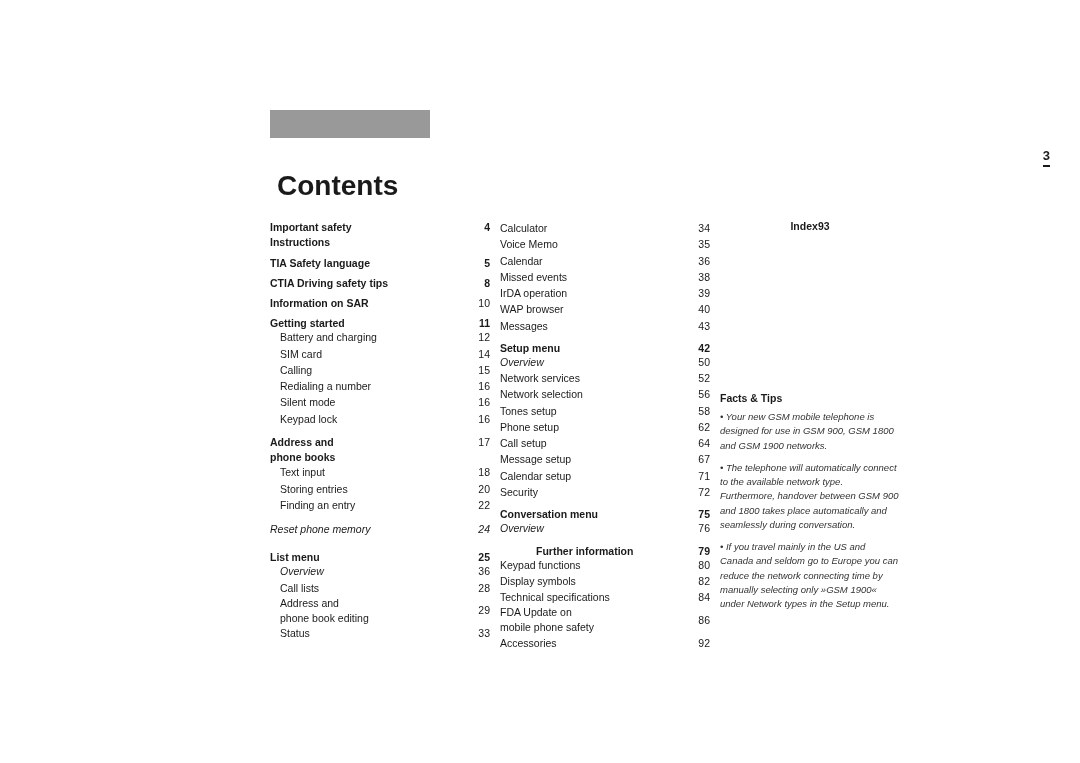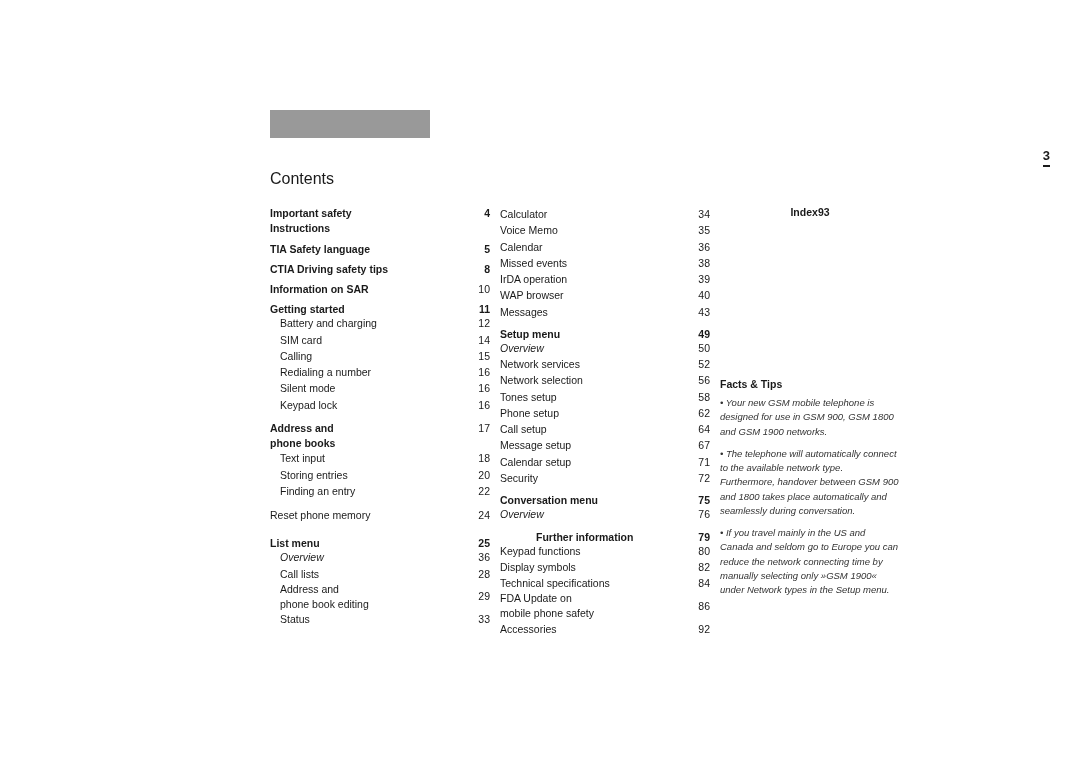--- a/index.html
+++ b/index.html
@@ -40,24 +40,25 @@
     }
     
     .content-area {
       position: absolute;
       top: 170px;
       left: 270px;
       width: 770px;
     }
     
     .contents-title {
-      font-size: 16px;
-      font-weight: normal;
+      font-size: 28px;
+      font-weight: bold;
       margin-bottom: 18px;
       color: #1a1a1a;
+      margin-left: 7px;
     }
     
     .columns {
       display: flex;
       gap: 0;
       width: 100%;
     }
     .col1 {
       width: 220px;
       flex-shrink: 0;
@@ -203,21 +204,21 @@
           <div class="toc-entry indent">
             <span class="label">Storing entries</span>
             <span class="num">20</span>
           </div>
           <div class="toc-entry indent">
             <span class="label">Finding an entry</span>
             <span class="num">22</span>
           </div>
         </div>
 
-        <div class="toc-entry" style="margin-top:4px; font-size:10.5px;">
+        <div class="toc-entry" style="margin-top:4px; font-size:10.5px;font-style:italic;">
           <span class="label">Reset phone memory</span>
           <span class="num">24</span>
         </div>
 
         <div class="toc-section" style="margin-top:14px;">
           <div style="display:flex; justify-content:space-between; font-size:10.5px;">
             <span style="font-weight:bold;">List menu</span>
             <span style="font-weight:bold;">25</span>
           </div>
           <div class="toc-entry indent italic">
@@ -268,21 +269,21 @@
           </div>
           <div class="toc-entry">
             <span class="label">Messages</span>
             <span class="num">43</span>
           </div>
         </div>
 
         <div class="toc-section" style="margin-top:5px;">
           <div style="display:flex; justify-content:space-between; font-size:10.5px;">
             <span style="font-weight:bold;">Setup menu</span>
-            <span style="font-weight:bold;">49</span>
+            <span style="font-weight:bold;">42</span>
           </div>
           <div class="toc-entry italic">
             <span class="label" style="font-style:italic;">Overview</span>
             <span class="num">50</span>
           </div>
           <div class="toc-entry">
             <span class="label">Network services</span>
             <span class="num">52</span>
           </div>
           <div class="toc-entry">

